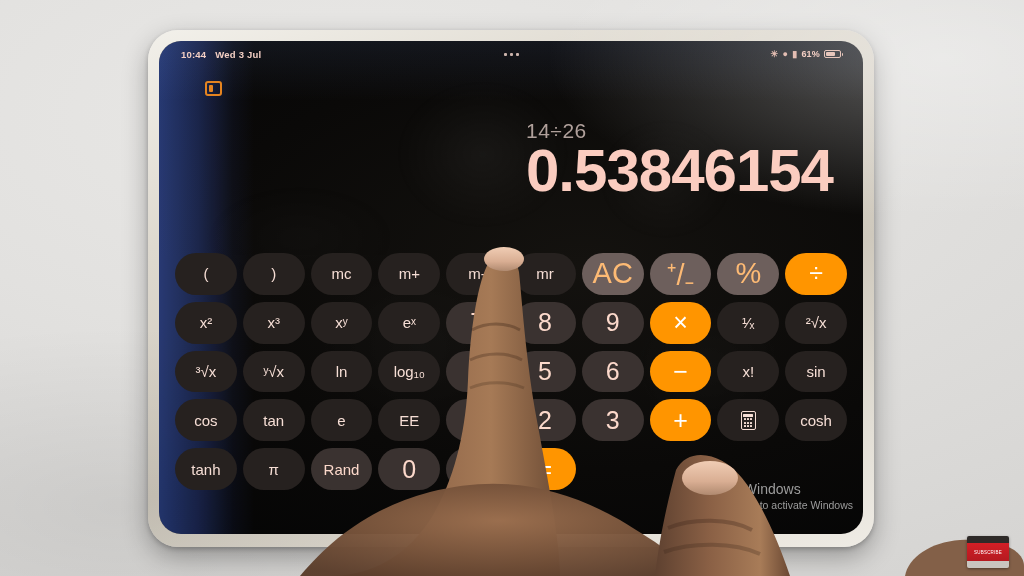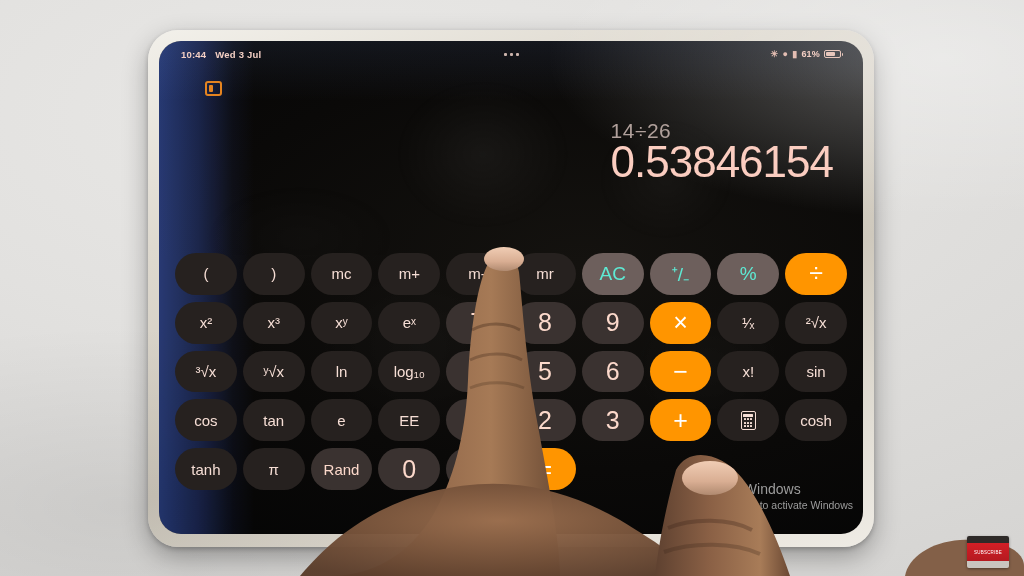--- a/index.html
+++ b/index.html
@@ -88,39 +88,39 @@
     display:flex; align-items:stretch;
   }
   #split-indicator i{ display:block; width:4px; background:#e58420; margin:2px 0 2px 2px; border-radius:1px; }
 
   
   #display{
     position:absolute; right:30px; top:78px; z-index:5;
   }
   #expr{ color:#b0a09b; font-size:21px; letter-spacing:.5px; }
   #result{
-    color:#fbcdc0; font-size:44px; font-weight:400; letter-spacing:-1px;
+    color:#fbcdc0; font-size:60px; font-weight:700; letter-spacing:-1px;
     margin-top:-4px; line-height:1.05;
   }
 
   
   #keypad{
     position:absolute; left:16px; right:16px; bottom:44px; top:212px;
     display:grid; grid-template-columns:repeat(10,1fr); grid-template-rows:repeat(5,1fr);
     gap:7px 6px; z-index:4;
   }
   .key{
     border-radius:50%/50%;
     display:flex; align-items:center; justify-content:center;
     color:#fbd9cf; font-size:17px; user-select:none; position:relative;
     border-radius:999px;
   }
   .key.sci{ background:#26211f; color:#f6ded5; font-size:15px; }
   .key.num{ background:#3a3230; color:#fcd9cb; font-size:25px; }
-  .key.fn { background:#6d5f5c; color:#5eead4; font-size:19px; }
+  .key.fn { background:#6d5f5c; color:#fdba74; font-size:29px; }
   .key.op { background:#ff9500; color:#ffffff; font-size:25px; }
   .key.num.small{ font-size:15px; }
 
   .calcicon{
     width:15px;height:19px;border:1.6px solid #f6ded5;border-radius:2px;
     display:flex;flex-direction:column;align-items:center;justify-content:flex-start;padding:2px 1.5px;gap:1.4px;
   }
   .calcicon .scr{width:100%;height:4px;background:#f6ded5;border-radius:.5px;}
   .calcicon .gr{display:grid;grid-template-columns:repeat(3,2px);gap:1.2px;}
   .calcicon .gr i{display:block;width:2px;height:2px;background:#f6ded5;border-radius:.5px;}

